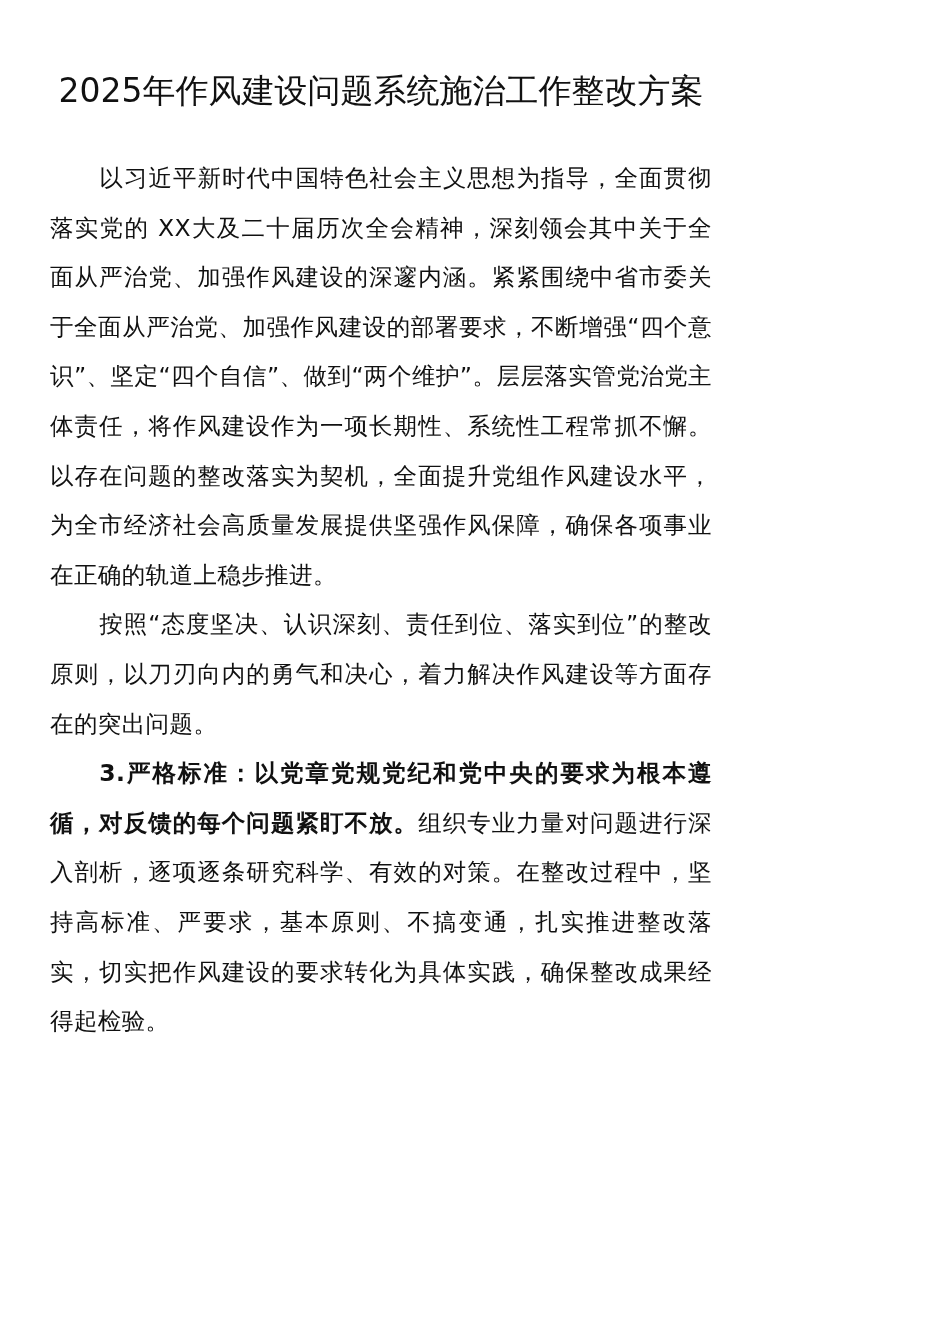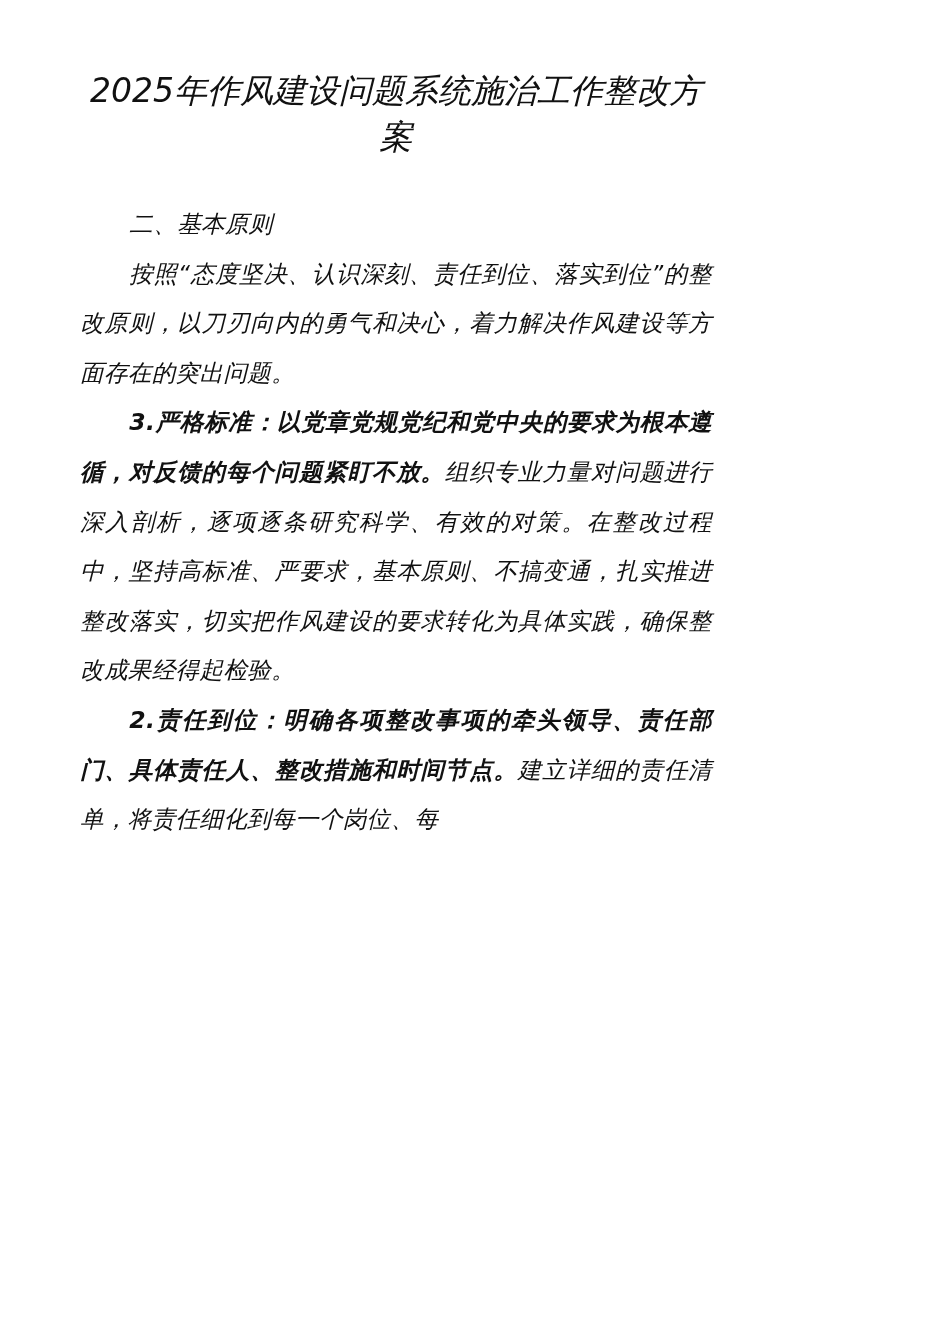--- a/index.html
+++ b/index.html
@@ -5,22 +5,21 @@
     html, body { margin: 0; padding: 0; background: #ffffff; }
     body {
       width: 950px; height: 1344px; overflow: hidden;
       font-family: "DejaVu Sans", "Liberation Sans", sans-serif;
       color: #111111;
     }
     .page {
       position: relative;
       width: 770px; height: 1344px;
       box-sizing: border-box;
-      padding: 68px 58px 0 80px;
-      font-style: italic;
+      padding: 68px 58px 0 50px;
     }
     .title {
       text-align: center;
       font-size: 33px;
       line-height: 46px;
       margin: 0 0 40px 0;
       font-weight: normal;
       letter-spacing: 0px;
     }
     .p {
@@ -41,20 +40,19 @@
     }
     .b { font-weight: bold; }
   </style>
 </head>
 <body>
 
 <div class="page">
   <h1 class="title">2025年作风建设问题系统施治工作整改方案</h1>
 
 
+  <p class="p">以习近平新时代中国特色社会主义思想为指导，全面贯彻落实党的 XX大及二十届历次全会精神，深刻领会其中关于全面从严治党、加强作风建设的深邃内涵。紧紧围绕中省市委关于全面从严治党、加强作风建设的部署要求，不断增强“四个意识”、坚定“四个自信”、做到“两个维护”。层层落实管党治党主体责任，将作风建设作为一项长期性、系统性工程常抓不懈。以存在问题的整改落实为契机，全面提升党组作风建设水平，为全市经济社会高质量发展提供坚强作风保障，确保各项事业在正确的轨道上稳步推进。</p>
 
-  <p class="h">二、基本原则</p>
   <p class="p">按照“态度坚决、认识深刻、责任到位、落实到位”的整改原则，以刀刃向内的勇气和决心，着力解决作风建设等方面存在的突出问题。</p>
 
   <p class="p"><span class="b">3.严格标准：以党章党规党纪和党中央的要求为根本遵循，对反馈的每个问题紧盯不放。</span><span>组织专业力量对问题进行深入剖析，逐项逐条研究科学、有效的对策。在整改过程中，坚持高标准、严要求，基本原则、不搞变通，扎实推进整改落实，切实把作风建设的要求转化为具体实践，确保整改成果经得起检验。</span></p>
 
-  <p class="p"><span class="b">2.责任到位：明确各项整改事项的牵头领导、责任部门、具体责任人、整改措施和时间节点。</span><span>建立详细的责任清单，将责任细化到每一个岗位、每</span></p>
 </div>
 
 </body></html>

